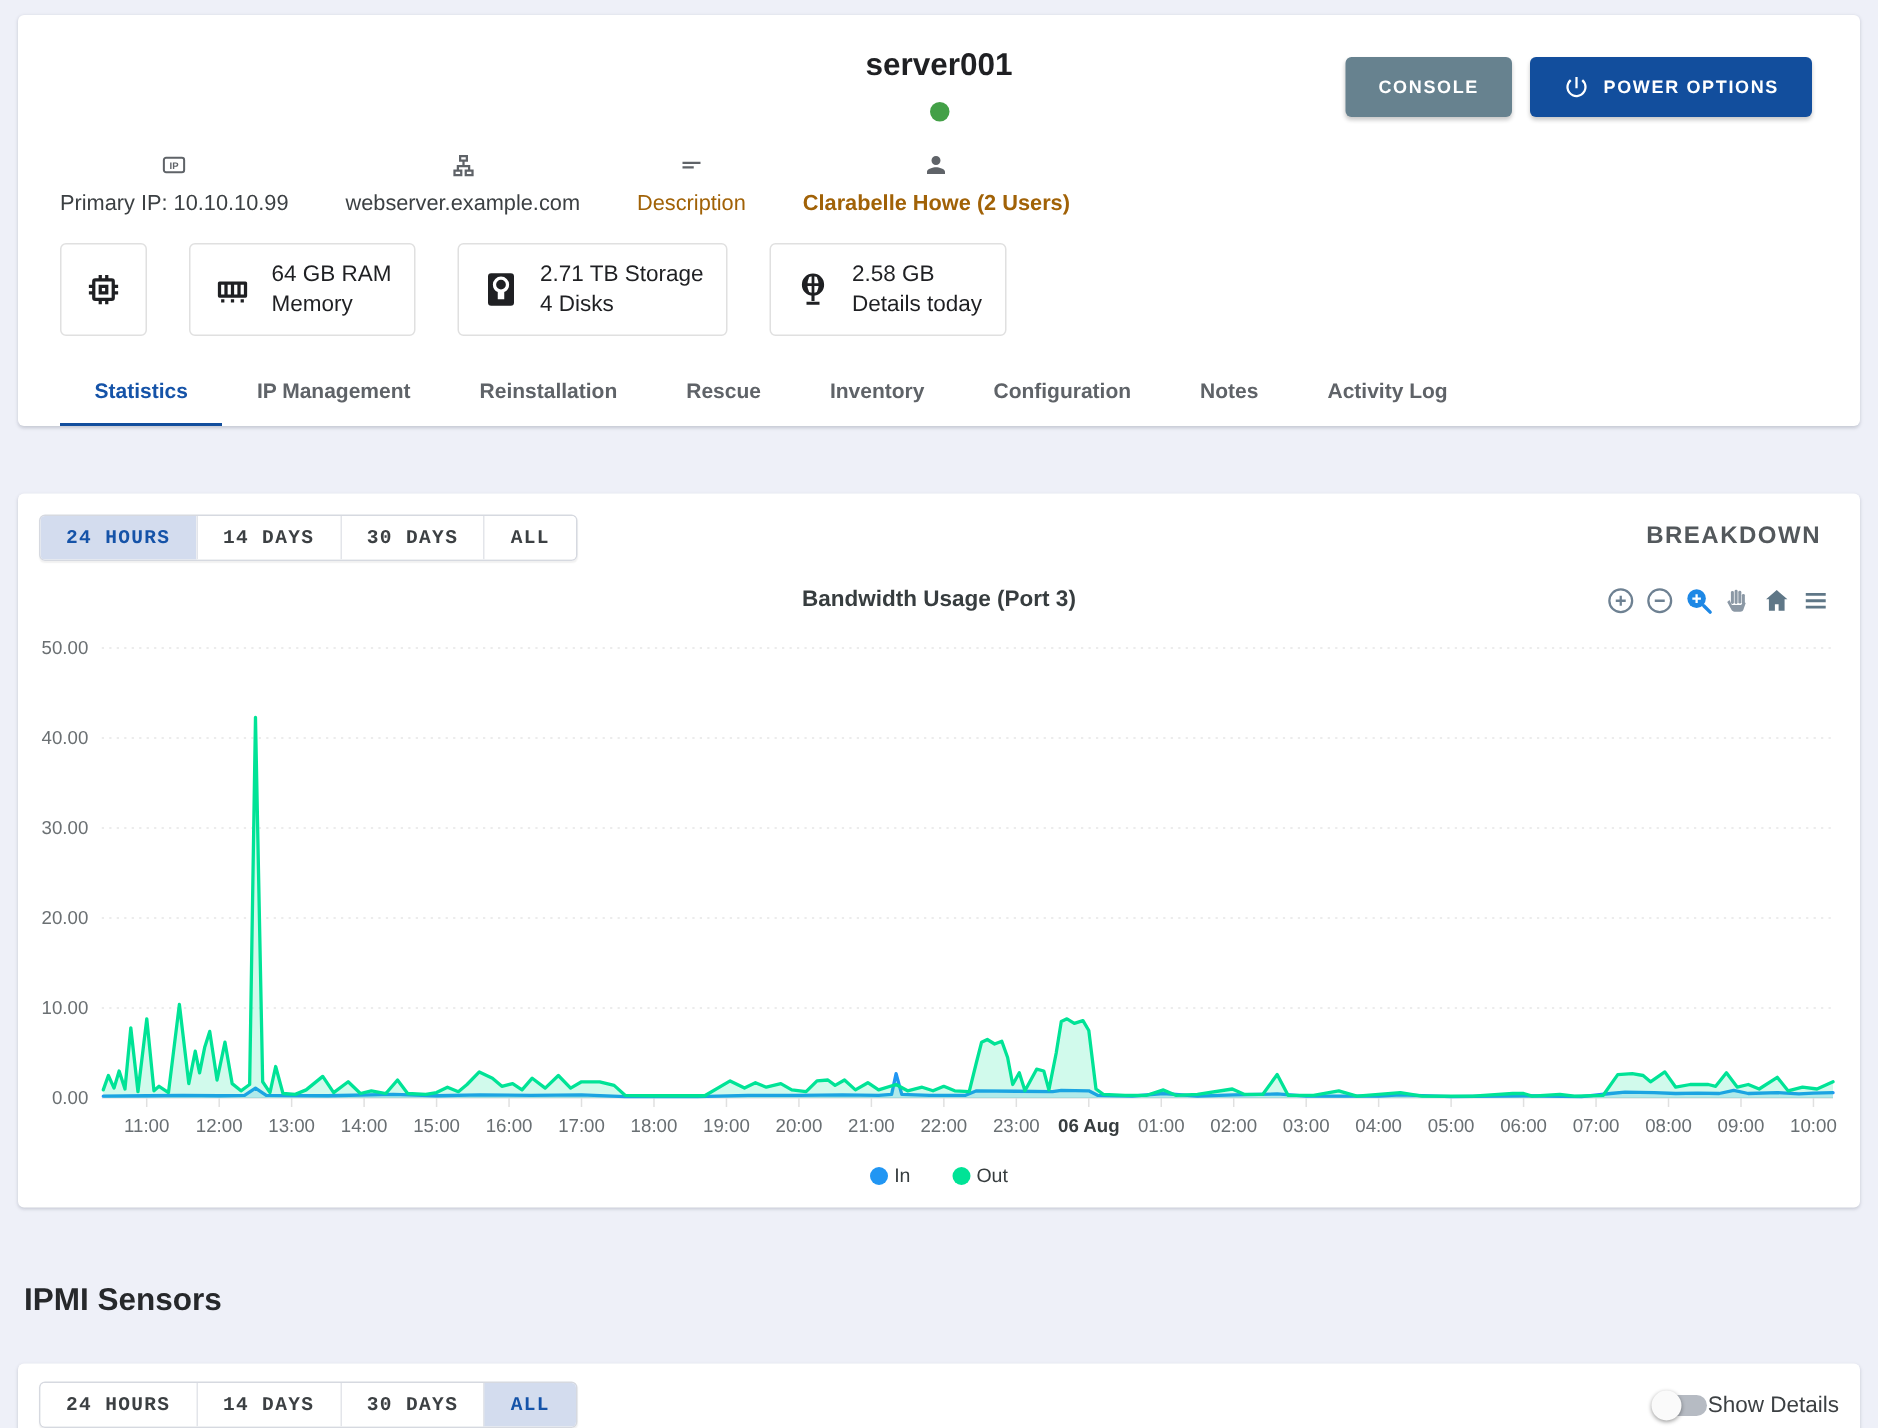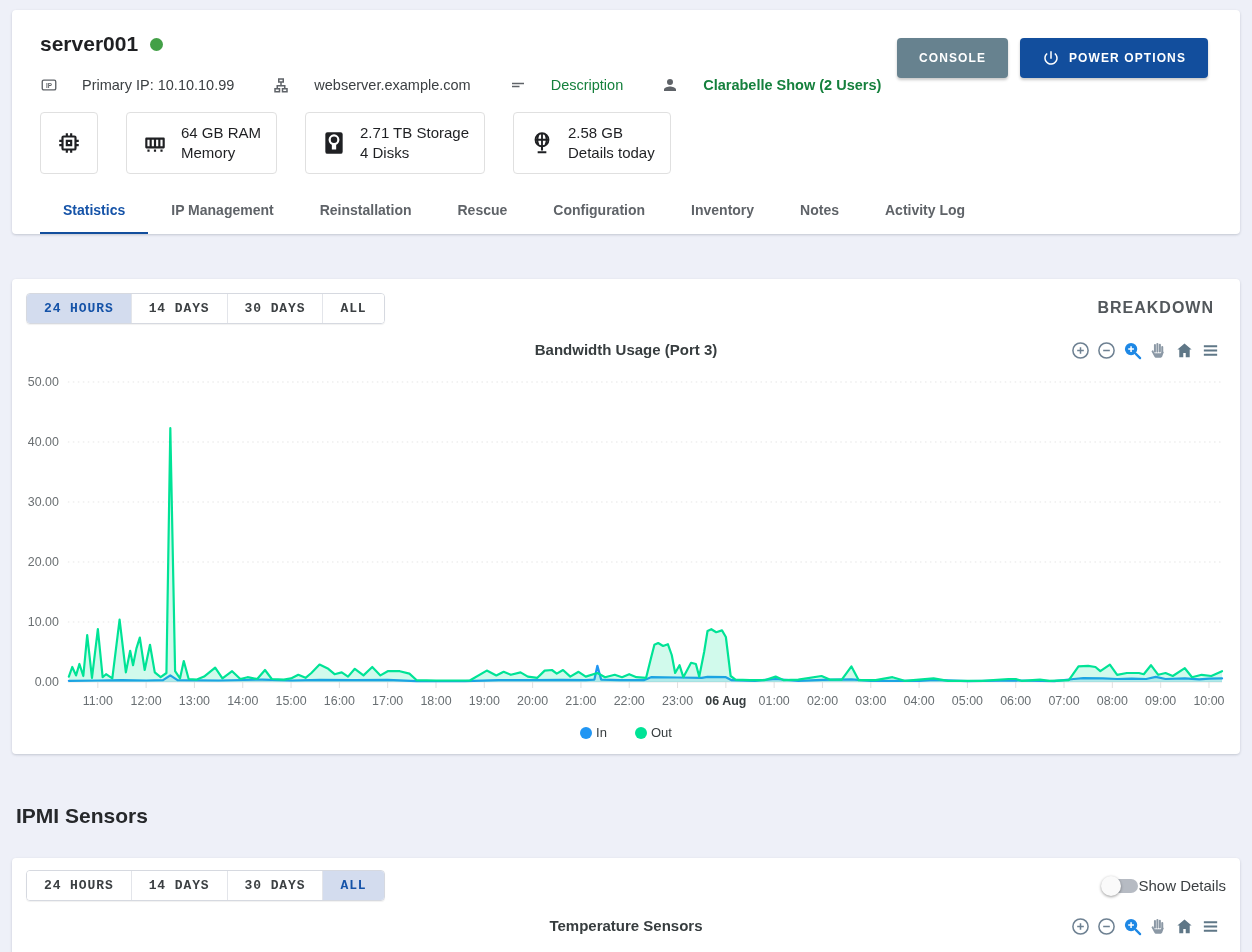--- a/index.html
+++ b/index.html
@@ -9,35 +9,35 @@
     background:#eef0f8;
     color:#212121;
   }
   .card {
     background:#fff; border-radius:4px;
     box-shadow:0 1px 3px rgba(25,32,56,.12), 0 1px 2px rgba(25,32,56,.08);
     margin:0 12px;
   }
   
   .top-card { margin-top:10px; padding:22px 28px 0; position:relative; }
-  .title-row { display:flex; align-items:center; gap:12px; }
+  .title-row { display:flex; align-items:center; gap:12px;flex-direction:column; }
   .server-name { font-size:21px; font-weight:bold; color:#1f2023; }
   .status-dot { width:13px; height:13px; border-radius:50%; }
   .hdr-buttons { position:absolute; top:28px; right:32px; display:flex; gap:12px; }
   .btn { border:none; border-radius:4px; color:#fff; font-family:inherit;
          font-size:12px; font-weight:bold; letter-spacing:1.1px; cursor:pointer;
          padding:11px 22px; box-shadow:0 2px 3px rgba(0,0,0,.22);
          display:flex; align-items:center; gap:9px; }
   .btn-console { background:#67828f; }
   .btn-power   { background:#124e9d; }
   .info-row { display:flex; align-items:center; gap:38px; margin-top:20px;
               font-size:14.5px; color:#3c4043; }
-  .info-item { display:flex; align-items:center; gap:24px; }
+  .info-item { display:flex; align-items:center; gap:9px;flex-direction:column; }
   .info-item svg { flex:none; }
-  .link { color:#15803d; text-decoration:none; cursor:pointer; }
+  .link { color:#a16207; text-decoration:none; cursor:pointer; }
   .owner { font-weight:bold; }
   .spec-row { display:flex; gap:28px; margin-top:18px; }
   .spec-card { display:flex; align-items:center; gap:13px; border:1px solid #e0e0e0;
                border-radius:4px; padding:10px 15px; background:#fff; }
   .spec-text { font-size:15px; line-height:20px; color:#1f2023; }
   .tabs { display:flex; margin-top:12px; }
   .tab { padding:16px 23px 14px; font-size:14px; font-weight:bold; color:#5f6368;
          cursor:pointer; border-bottom:2px solid transparent; white-space:nowrap; }
   .tab.active { color:#1553a8; border-bottom-color:#124e9d; }
   
@@ -118,21 +118,21 @@
       </span>
       <a class="link">Description</a>
     </div>
     <div class="info-item">
       <span style="display:flex">
         <svg width="18" height="18" viewBox="0 0 24 24" fill="#5f6368">
             <path d="M12 12a4 4 0 1 0-4-4 4 4 0 0 0 4 4zm0 2c-2.67 0-8 1.34-8 4v2h16v-2c0-2.66-5.33-4-8-4z"></path>
           </svg>
       </span>
       <a class="link owner">
-        <span>Clarabelle Show</span>
+        <span>Clarabelle Howe</span>
         <span>(2 Users)</span>
       </a>
     </div>
   </div>
 
   <div class="spec-row">
     <div class="spec-card">
       <span style="display:flex">
         <svg width="26" height="26" viewBox="0 0 24 24" fill="#1f2023">
             <path d="M15 9H9v6h6V9zm-2 4h-2v-2h2v2zm8-2V9h-2V7a2 2 0 0 0-2-2h-2V3h-2v2h-2V3H9v2H7a2 2 0 0 0-2 2v2H3v2h2v2H3v2h2v2a2 2 0 0 0 2 2h2v2h2v-2h2v2h2v-2h2a2 2 0 0 0 2-2v-2h2v-2h-2v-2h2zm-4 6H7V7h10v10z"></path>
@@ -174,22 +174,22 @@
         <div>Details today</div>
       </div>
     </div>
   </div>
 
   <div class="tabs">
     <div class="tab active">Statistics</div>
     <div class="tab">IP Management</div>
     <div class="tab">Reinstallation</div>
     <div class="tab">Rescue</div>
+    <div class="tab">Inventory</div>
     <div class="tab">Configuration</div>
-    <div class="tab">Inventory</div>
     <div class="tab">Notes</div>
     <div class="tab">Activity Log</div>
   </div>
 </div>
 
 <div class="card chart-card">
   <div class="range-row">
     <div class="chip-group">
       <button class="chip active">24 HOURS</button>
       <button class="chip">14 DAYS</button>

